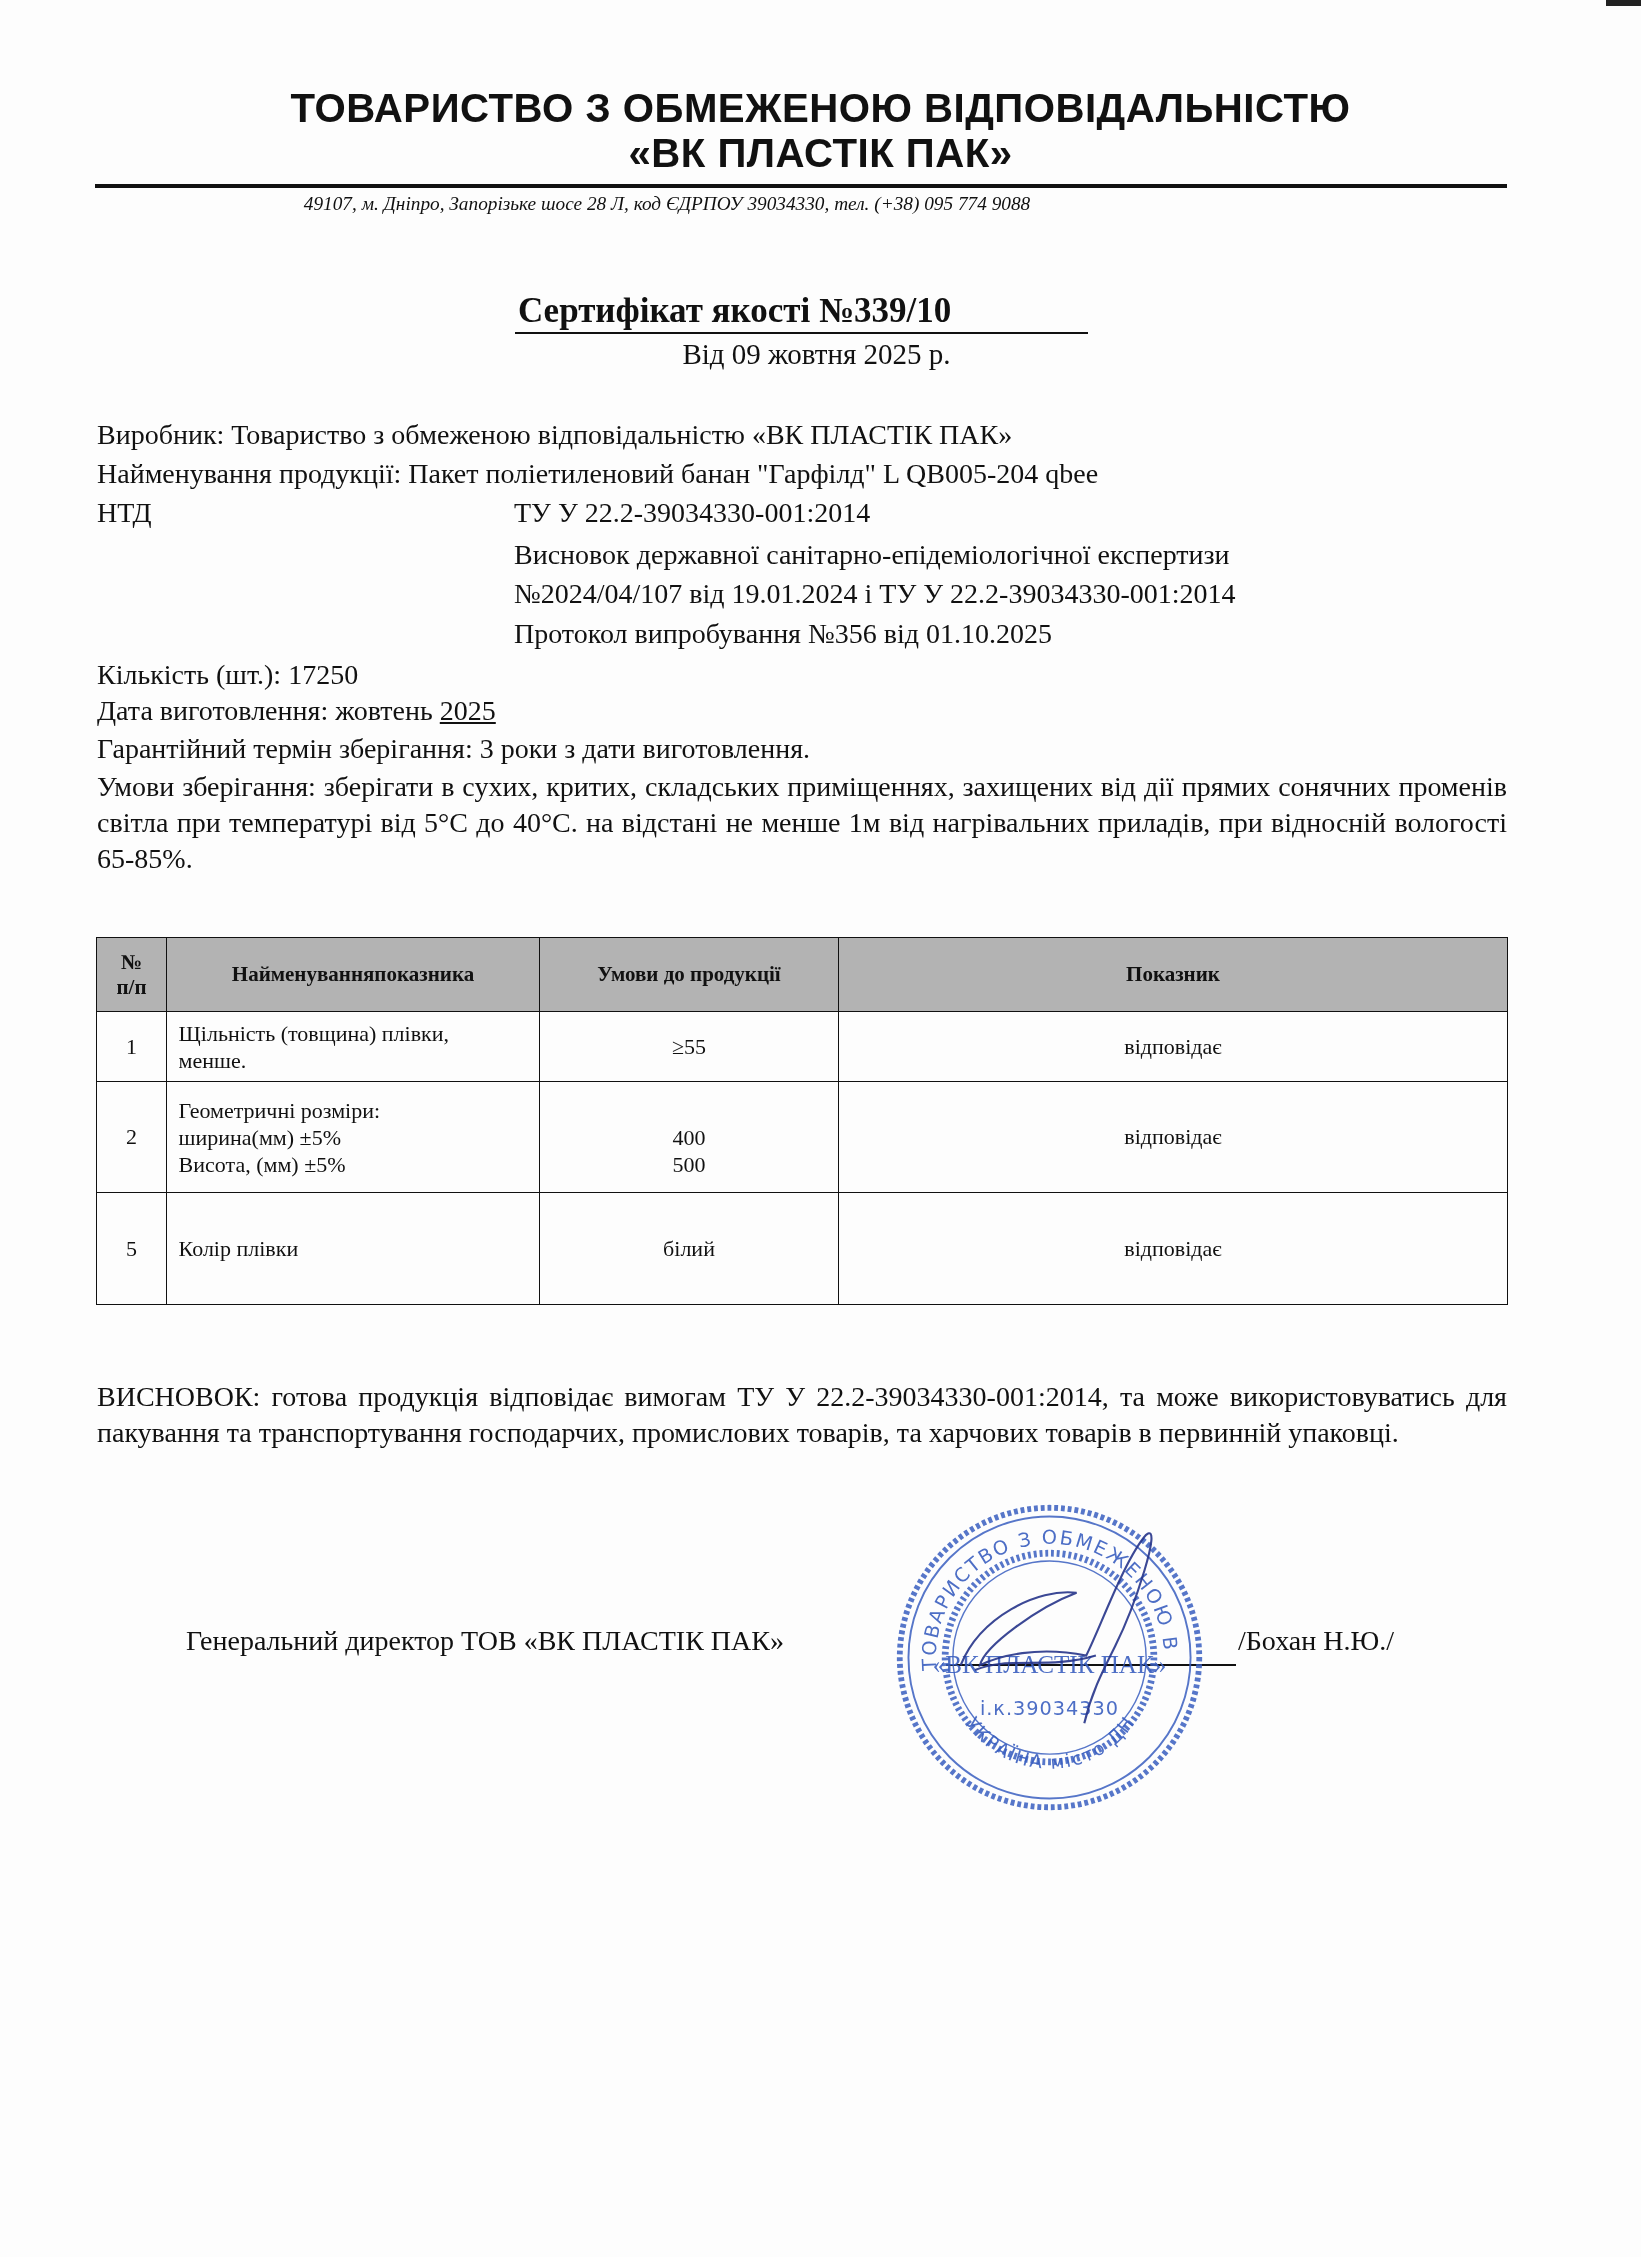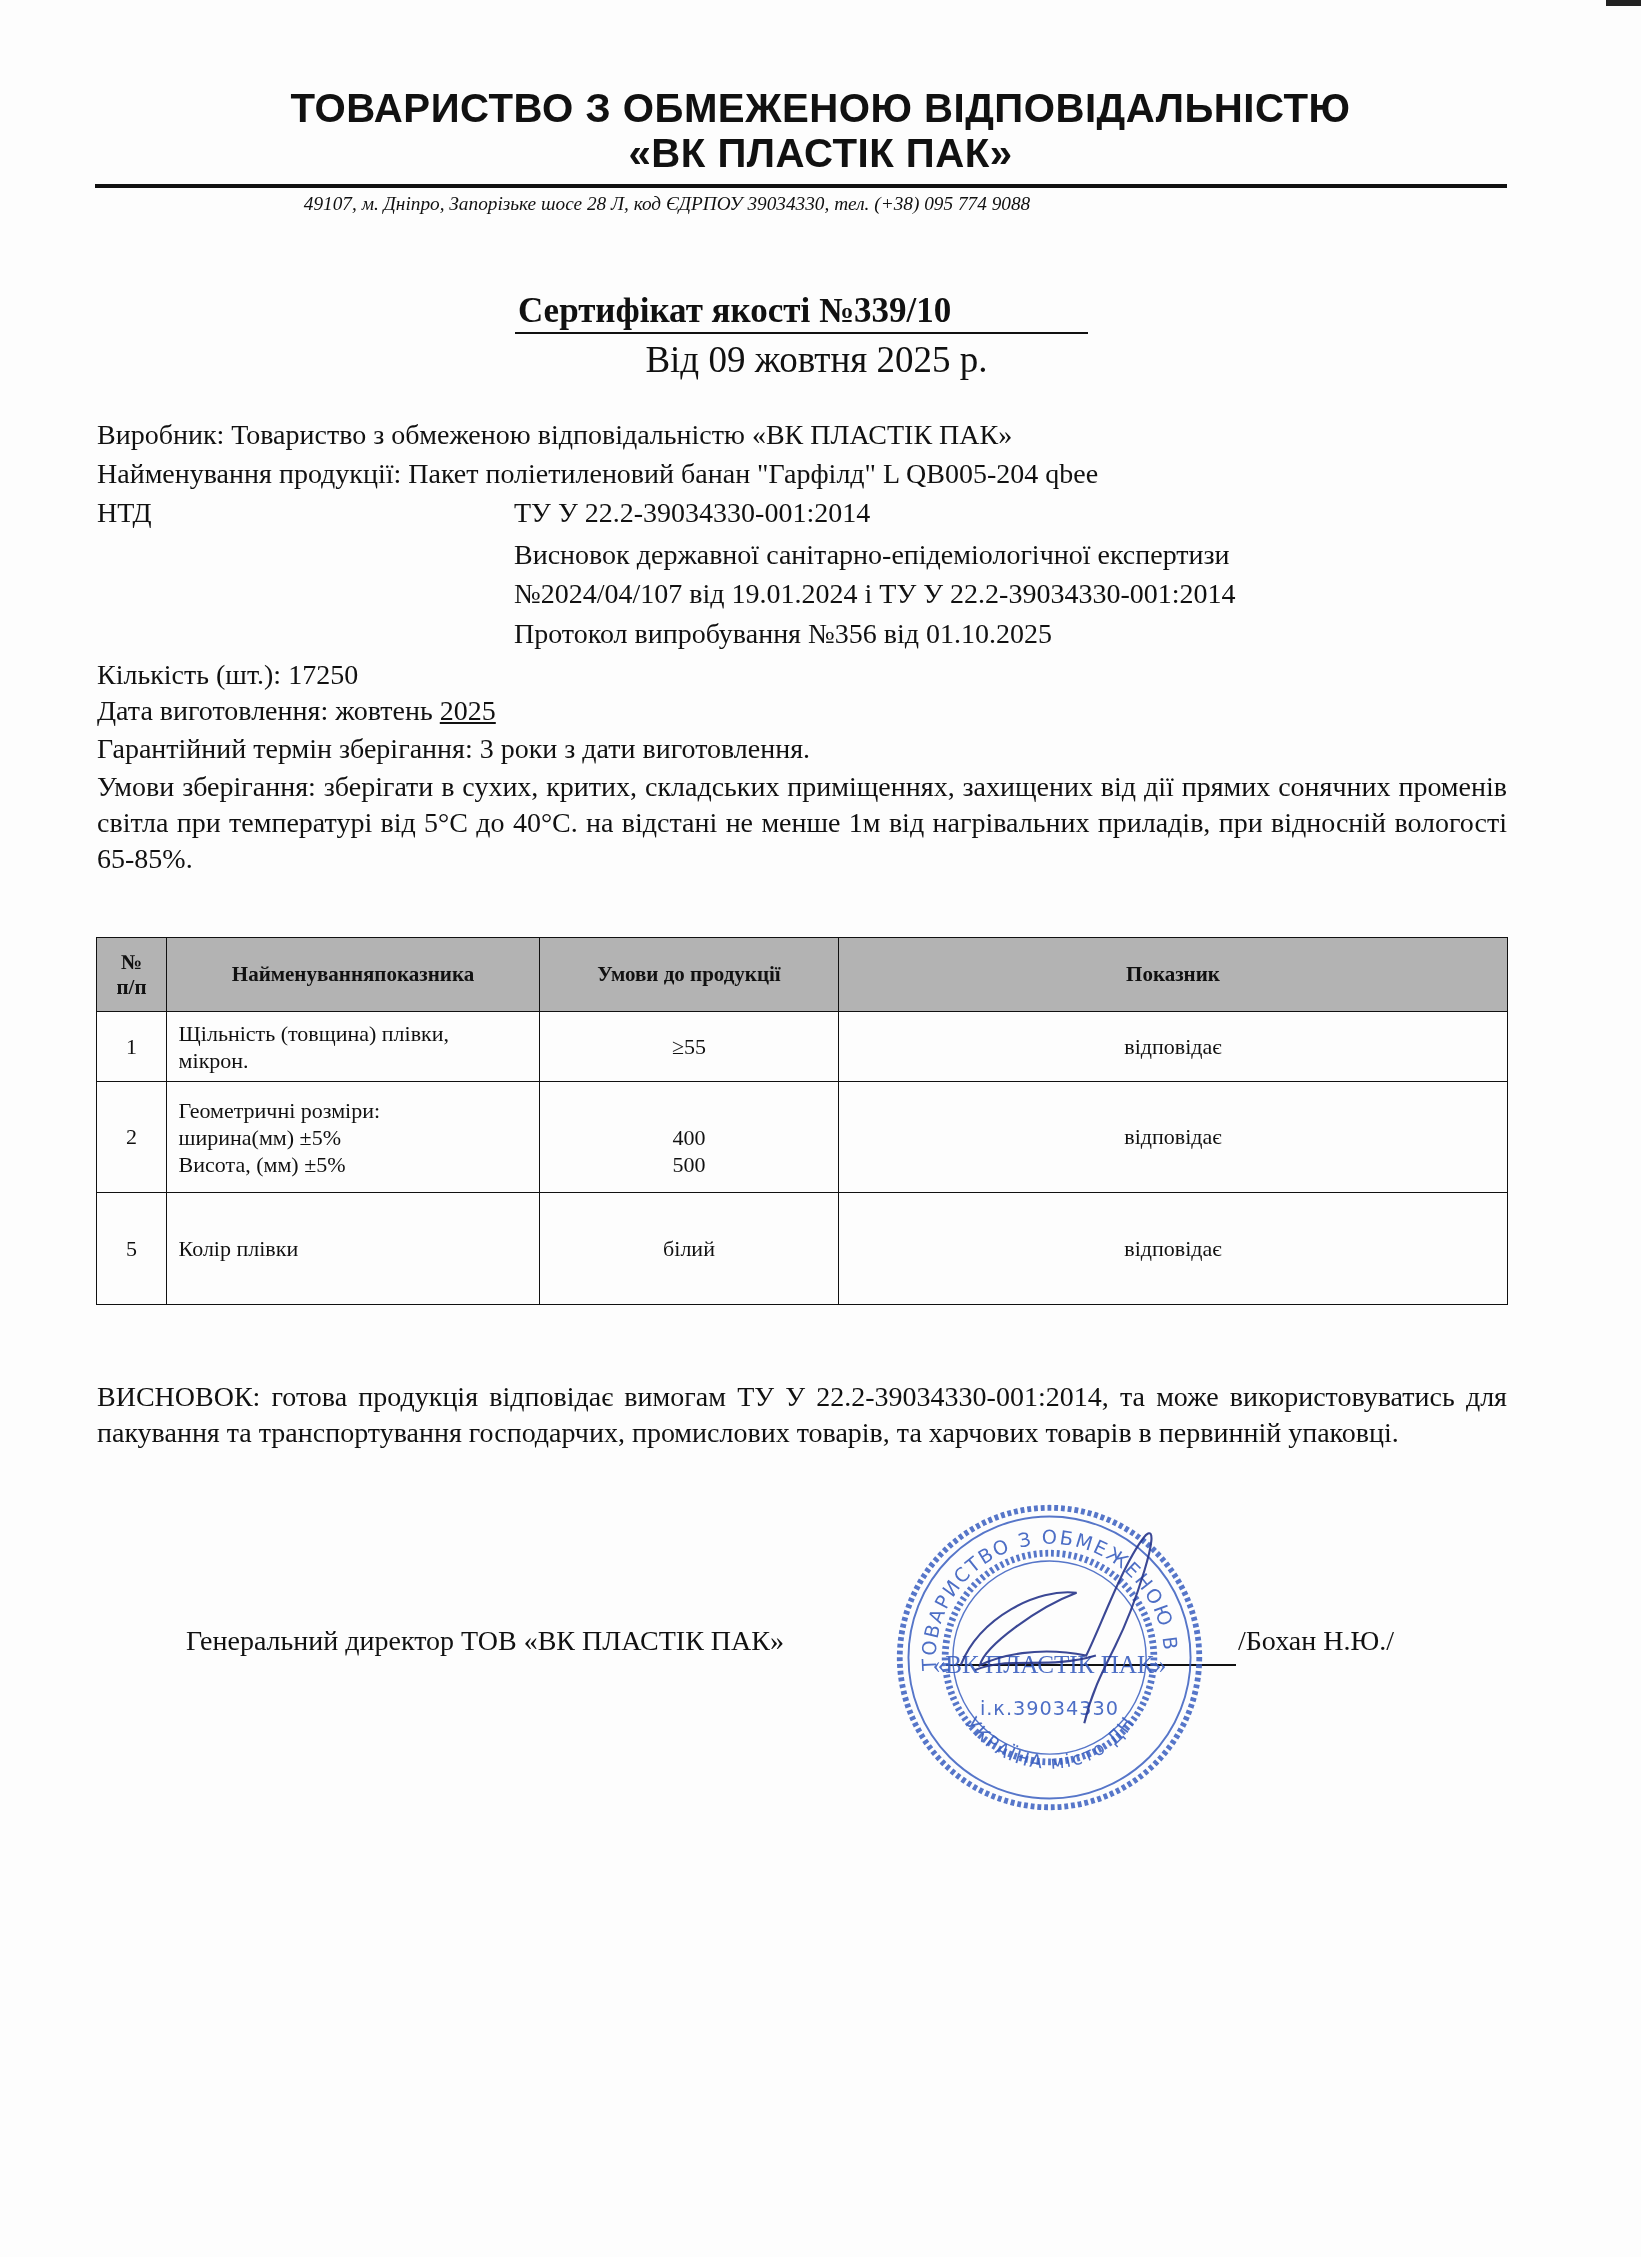--- a/index.html
+++ b/index.html
@@ -17,21 +17,21 @@
     .company-line2 { top: 130px; }
     .header-rule { position: absolute; left: 95px; top: 184px; width: 1412px; height: 3.9px; background: #111; }
     .address-line {
       position: absolute; left: 0; width: 1334px; top: 193px; text-align: center;
       font-style: italic; font-size: 19.3px;
     }
     .cert-title {
       position: absolute; left: 515px; top: 290px; width: 570px; font-weight: bold; font-size: 35px;
       border-bottom: 2.9px solid #111; padding-left: 2.9px; line-height: 42px;
     }
-    .cert-date { position: absolute; left: 0; width: 1633px; top: 338px; text-align: center; font-size: 37px; }
+    .cert-date { position: absolute; left: 0; width: 1633px; top: 338px; text-align: center; font-size: 29px; }
     .info { position: absolute; left: 97px; font-size: 28px; line-height: 36px; white-space: nowrap; }
     .info-indent { position: absolute; left: 514px; font-size: 28px; line-height: 36px; white-space: nowrap; }
     .u { text-decoration: underline; }
     .para {
       position: absolute; left: 97px; width: 1410px; font-size: 28px; line-height: 36px; text-align: justify;
     }
     table.spec {
       position: absolute; left: 96px; top: 937px; width: 1412px; border-collapse: collapse;
       font-size: 22px;
     }
@@ -77,21 +77,21 @@
   </colgroup>
   <tbody>
       <tr>
     <th><span>№</span><br><span>п/п</span></th>
     <th>Найменуванняпоказника</th>
     <th>Умови до продукції</th>
     <th>Показник</th>
   </tr>
   <tr style="height:70px">
     <td>1</td>
-    <td class="name"><span>Щільність (товщина) плівки,</span><br><span>мікрон.</span></td>
+    <td class="name"><span>Щільність (товщина) плівки,</span><br><span>менше.</span></td>
     <td class="req">≥55</td>
     <td>відповідає</td>
   </tr>
   <tr style="height:111px">
     <td>2</td>
     <td class="name"><span>Геометричні розміри:</span><br><span>ширина(мм) ±5%</span><br><span>Висота, (мм) ±5%</span></td>
     <td class="req"><br><span>400</span><br><span>500</span></td>
     <td>відповідає</td>
   </tr>
   <tr style="height:112px">

